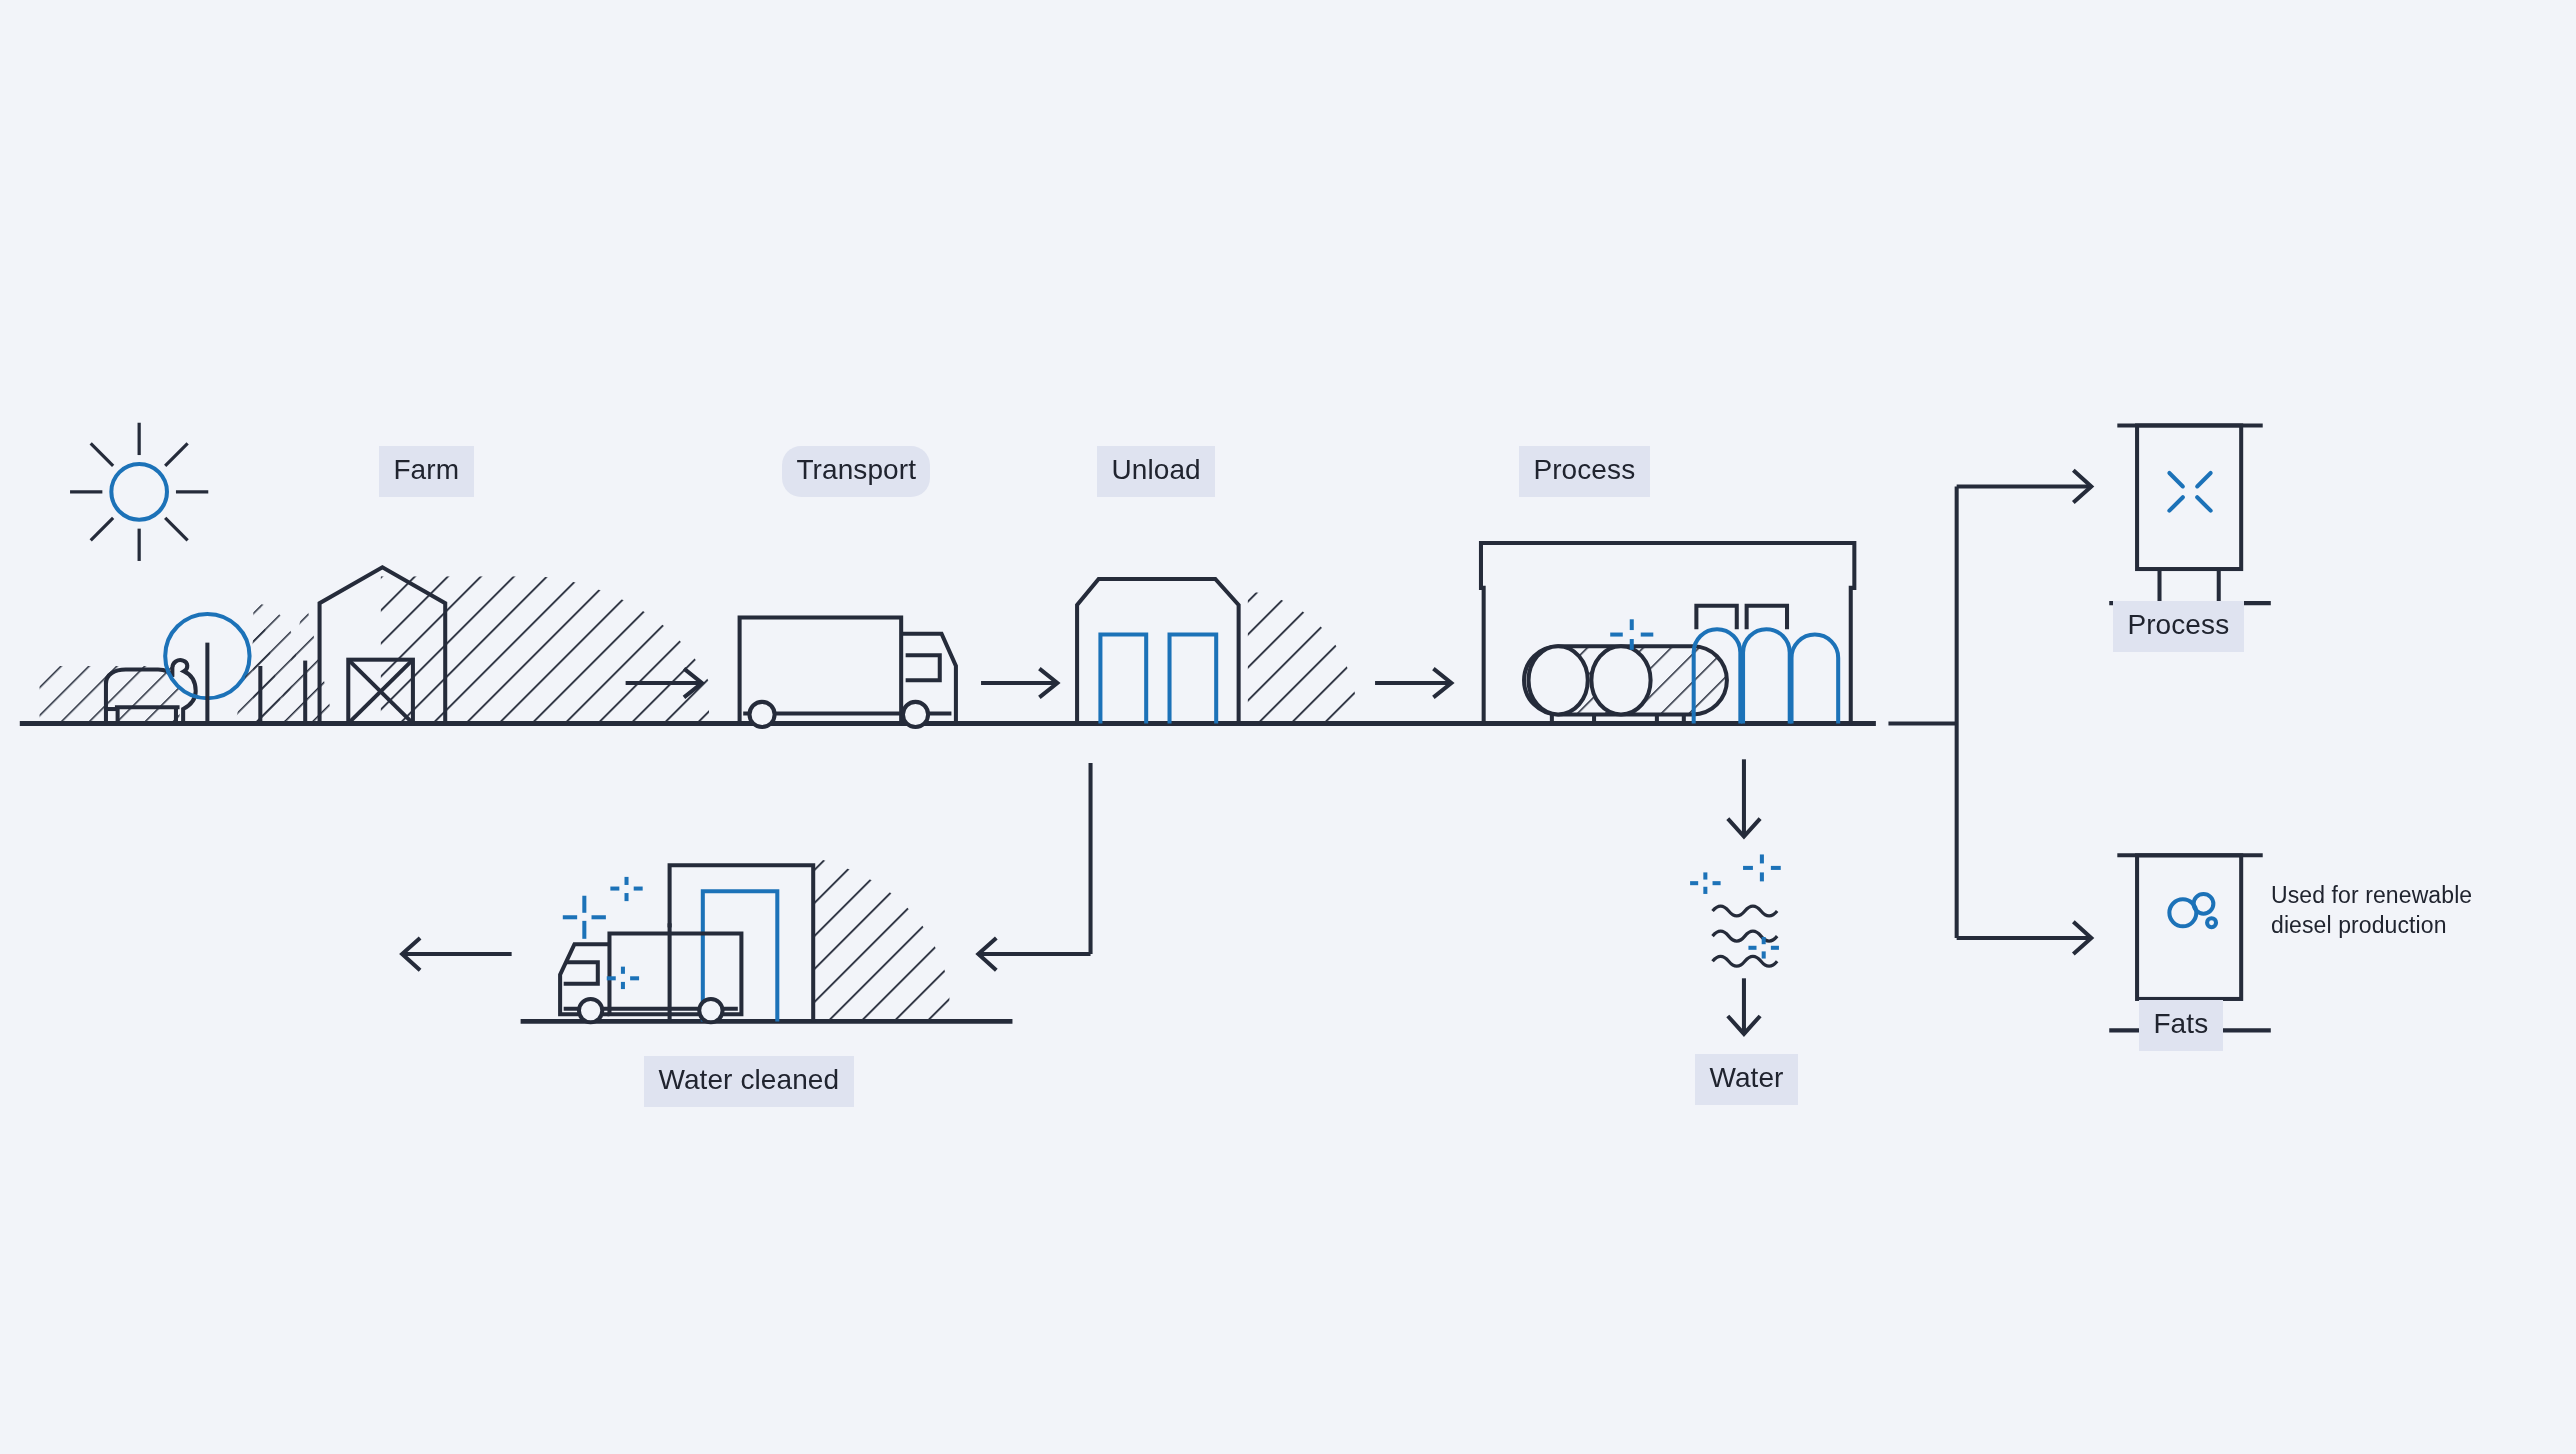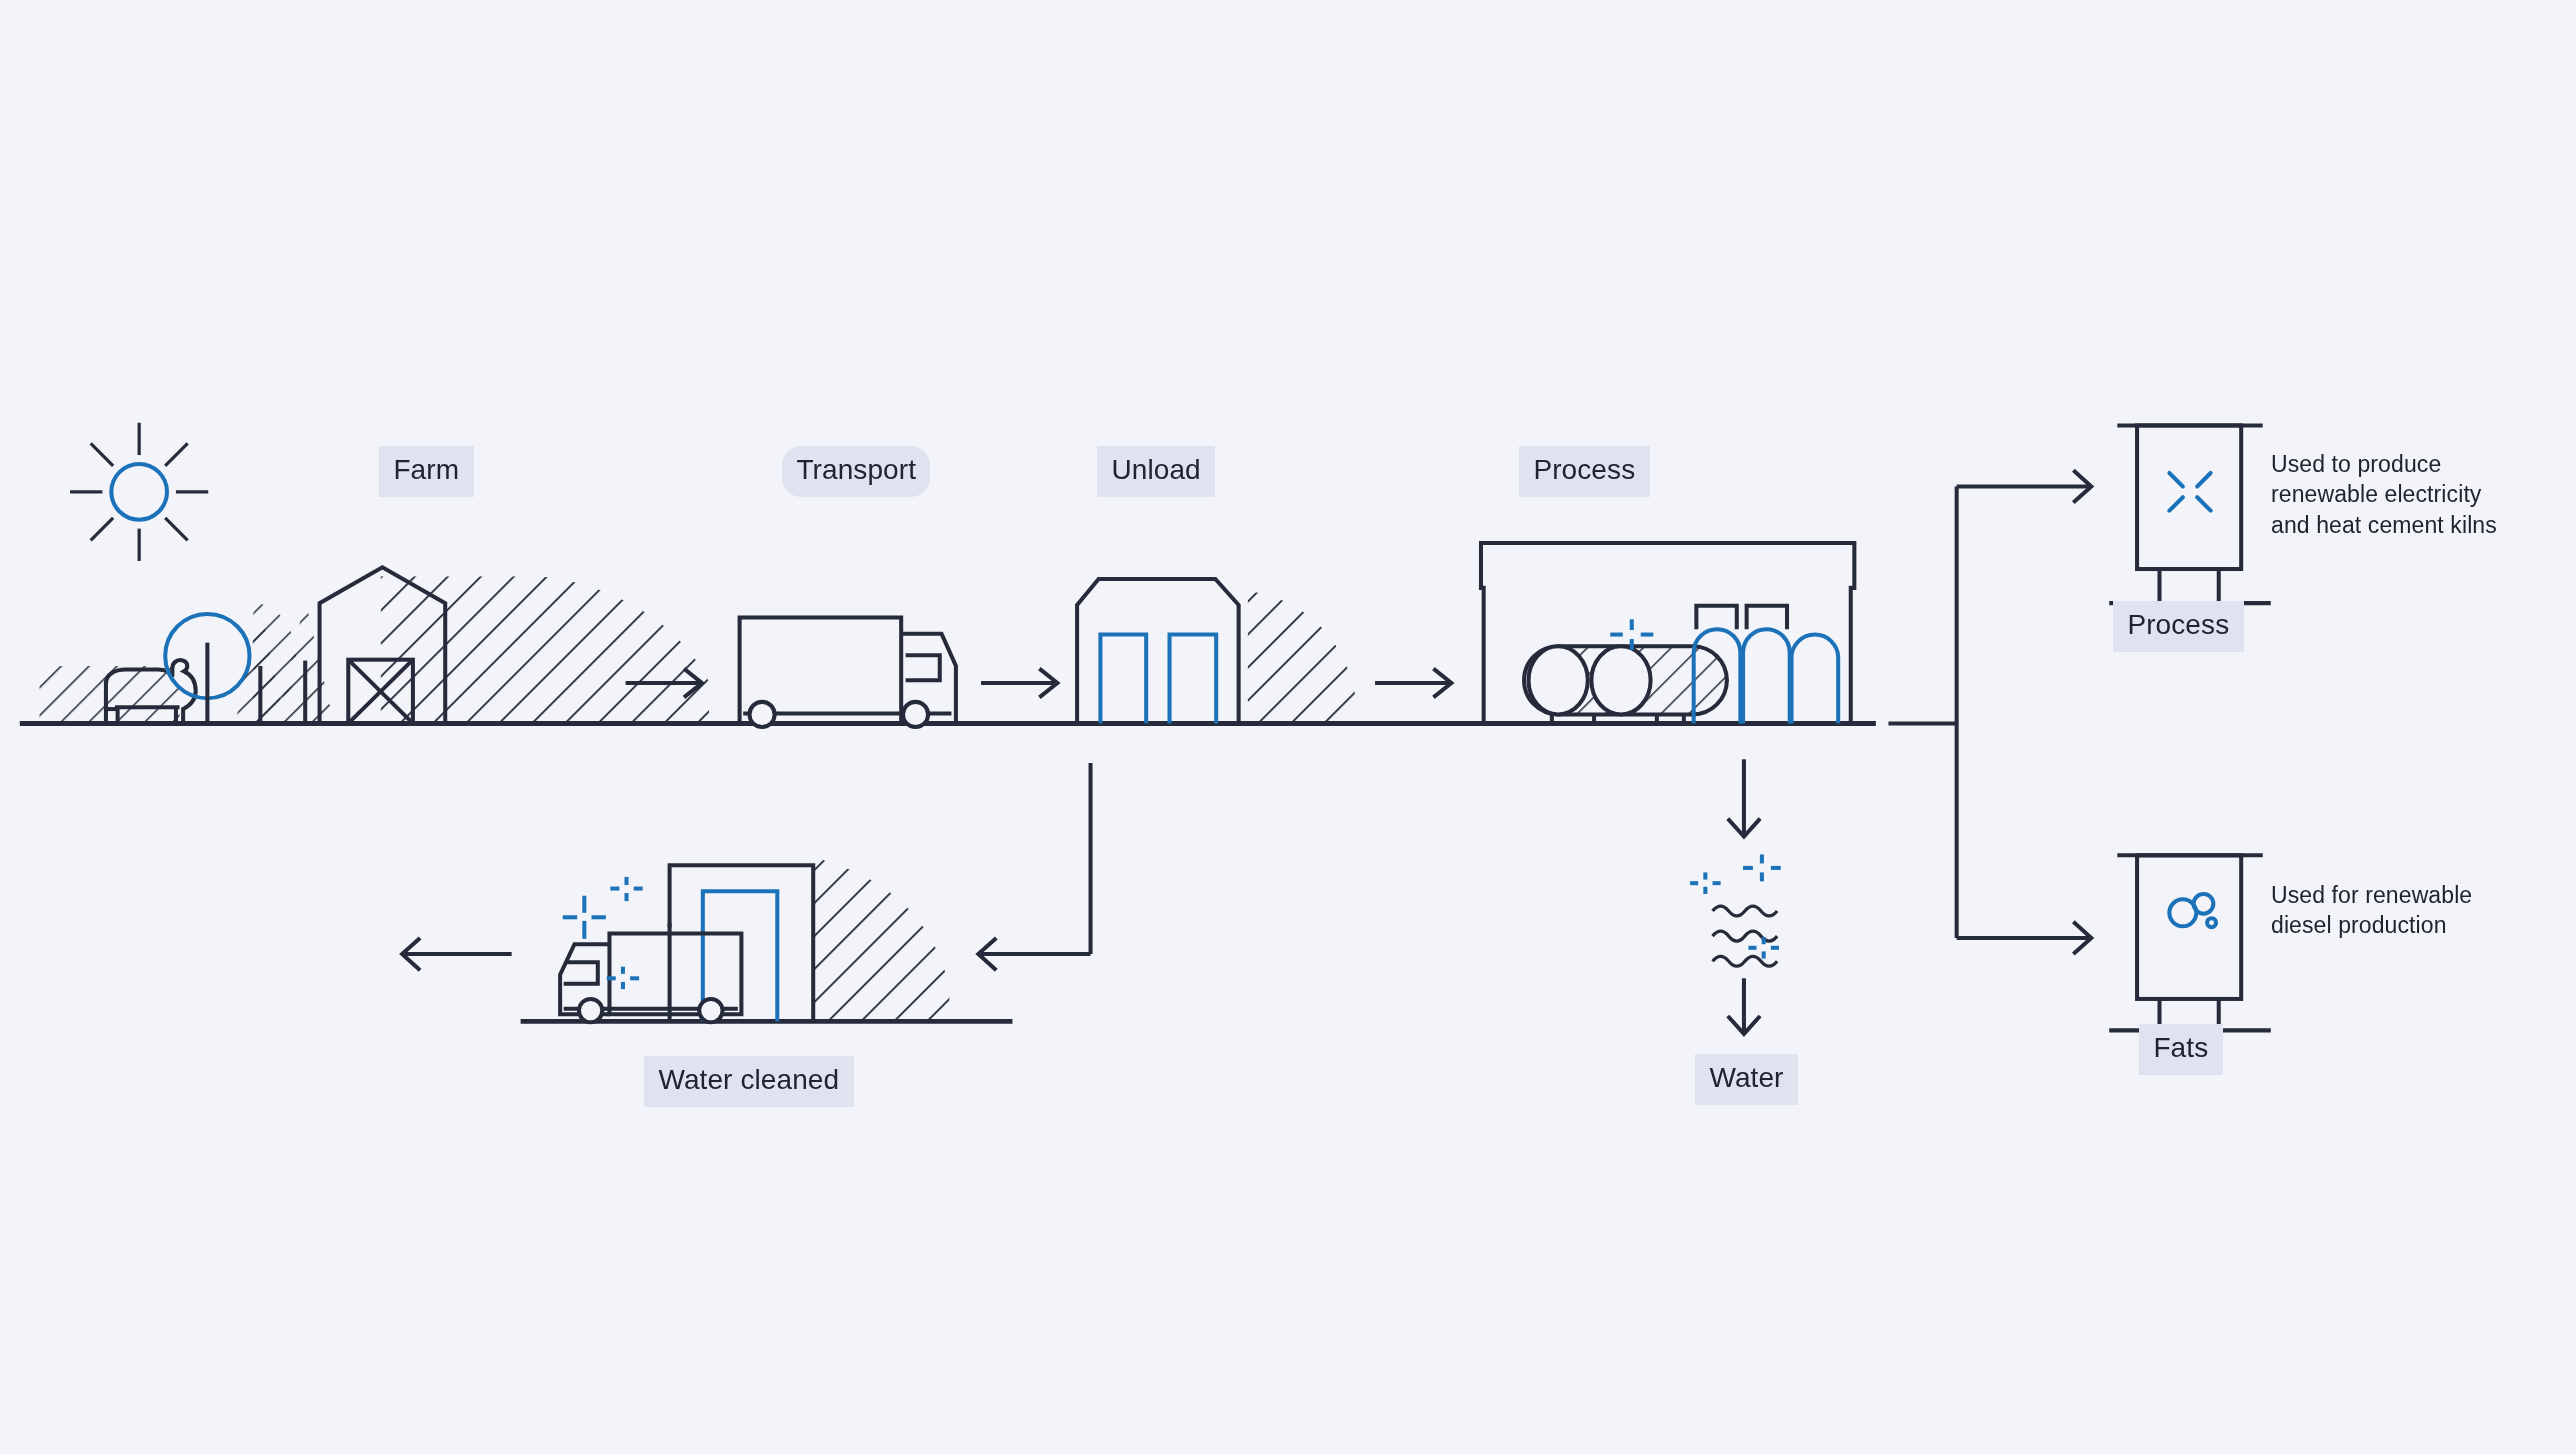--- a/index.html
+++ b/index.html
@@ -344,25 +344,22 @@
 <div class="chip" style="left:379px; top:446px;">Farm</div>
 
 <div class="chip" style="left:782px; top:446px;border-radius:19px;">Transport</div>
 
 <div class="chip" style="left:1097px; top:446px;">Unload</div>
 
 <div class="chip" style="left:1519px; top:446px;">Process</div>
 
 <div class="chip" style="left:2113px; top:601px;">Process</div>
 
-<div class="note" style="left:2271px; top:449px;">Used to produce
-renewable electricity
-and heat cement kilns</div>
-
-<div class="chip" style="left:2139px; top:1024px;">Fats</div>
+
+<div class="chip" style="left:2139px; top:1000px;">Fats</div>
 
 <div class="note" style="left:2271px; top:880px;">Used for renewable
 diesel production</div>
 
 <div class="chip" style="left:1695px; top:1054px;">Water</div>
 
 <div class="chip" style="left:644px; top:1056px;">Water cleaned</div>
 
 </div>
 

